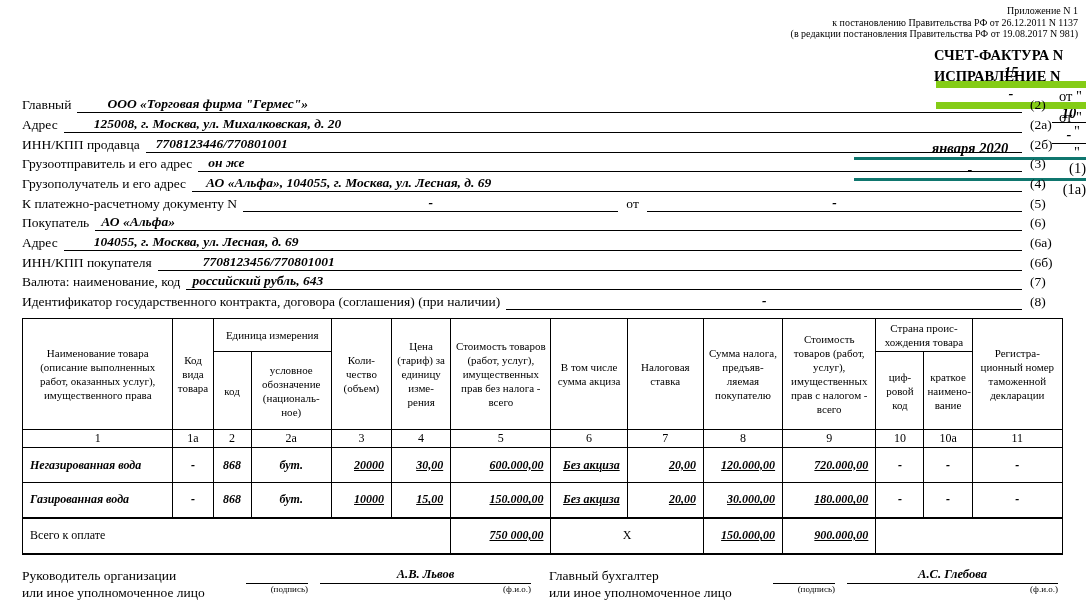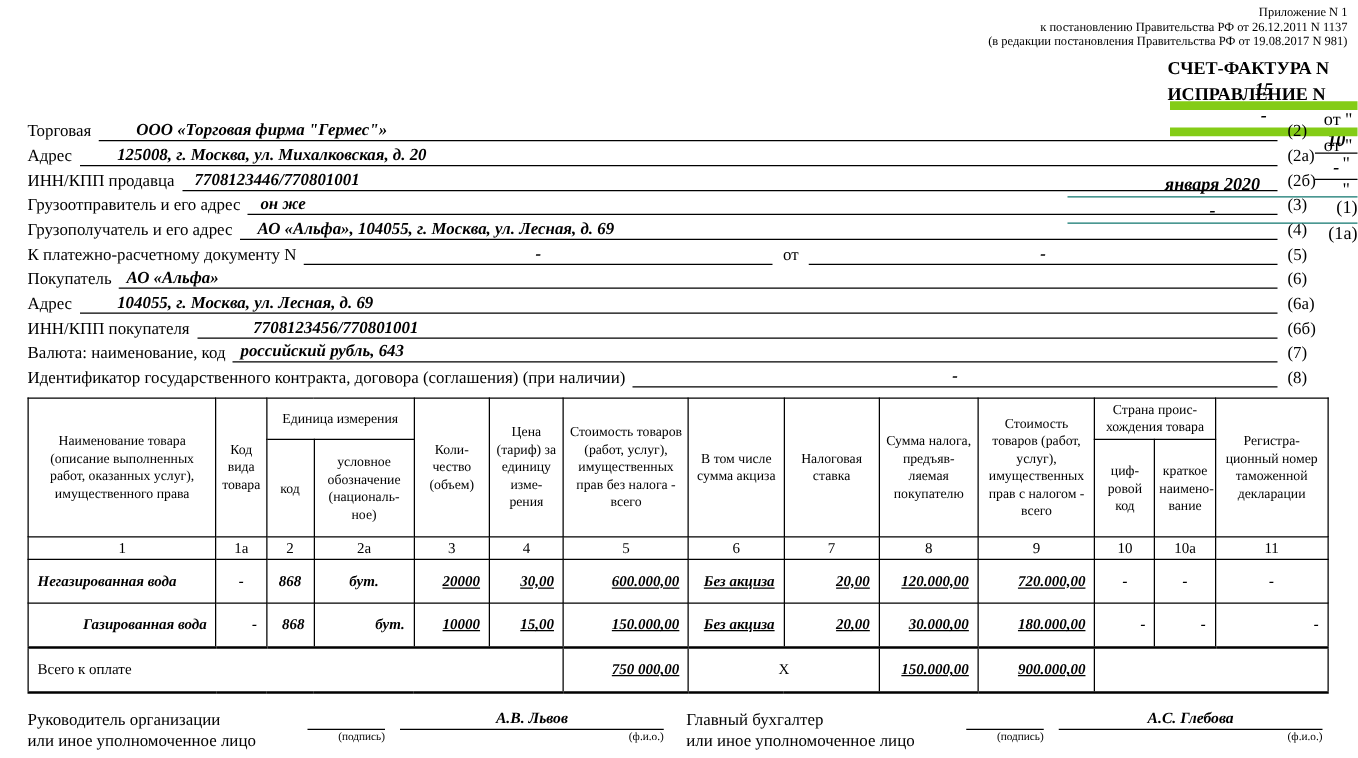--- a/index.html
+++ b/index.html
@@ -16,41 +16,41 @@
   .meta-note { text-align: right; font-size: 10px; line-height: 11.5px; padding-right: 8px; }
 
   
   .titles { margin: 7px 0 5px 232px; }
   .title-row { display: flex; align-items: flex-end; height: 21px; font-size: 14.5px; flex-direction: column; }
   .t-label { font-weight: bold; width: 152px; white-space: nowrap; }
   .t-line-num { width: 150px; border-bottom: 7px solid #84cc16; text-align: center; font-weight: bold; font-style: italic; white-space: nowrap; }
   .t-ot { padding: 0 4px 0 10px; white-space: pre; }
   .t-line-day { width: 34px; border-bottom: 1px solid #000; text-align: center; font-weight: bold; font-style: italic; }
   .t-quote { padding: 0 6px 0 3px; }
-  .t-line-date { width: 232px; border-bottom: 1px solid #0f766e; text-align: center; font-weight: bold; font-style: italic; white-space: nowrap; }
+  .t-line-date { width: 232px; border-bottom: 3px solid #0f766e; text-align: center; font-weight: bold; font-style: italic; white-space: nowrap; }
   .t-ref { padding-left: 10px; }
 
   
   .fields { margin: 3px 24px 0 22px; }
   .field { display: flex; align-items: flex-end; height: 19.7px; font-size: 13.5px; }
   .f-label { white-space: nowrap; padding-right: 6px; padding-left: 35px; }
   .f-line { flex: 1; border-bottom: 1px solid #000; font-weight: bold; font-style: italic; padding-left: 30px; white-space: nowrap; overflow: hidden; }
   .f-line.center { text-align: center; padding-left: 0; }
   .f-ot { padding: 0 8px; white-space: nowrap; }
   .f-ref { width: 40px; flex: none; text-align: left; padding-left: 8px; white-space: nowrap; }
 
   
   table.invoice { border-collapse: collapse; table-layout: fixed; width: 1041px; margin: 8px 0 0 22px; }
   table.invoice th, table.invoice td { border: 1px solid #000; }
   table.invoice th { font-weight: normal; font-size: 11px; line-height: 1.28; text-align: center; vertical-align: middle; padding: 2px 3px; }
   tr.h1 { height: 28px; }
   tr.h2 { height: 78px; }
   tr.num-row td { height: 18px; font-size: 12px; text-align: center; }
   tr.data-row td { height: 35px; vertical-align: middle; font-size: 12px; font-weight: bold; font-style: italic; padding: 2px 7px; }
-  tr.data-row-last td { border-bottom: 2px solid #000; text-align: right; }
+  tr.data-row-last td { border-bottom: 2px solid #000; }
   tr.total-row td { height: 36px; font-size: 12px; padding: 0 7px; border-top: 2px solid #000; border-bottom: 2px solid #000; vertical-align: middle; margin-top: 16px; }
   tr.total-row td.num { font-weight: bold; font-style: italic; }
   td.al { text-align: left; }  td.ac { text-align: center; }  td.ar { text-align: right; text-decoration: underline; }
   td.ghost { border: none; }
 
   
   .footer { display: flex; margin: 12px 22px 0 22px; font-size: 13.5px; }
   .sig-half { flex: 1; display: flex; }
   .sig-labels { width: 224px; line-height: 17.5px; white-space: nowrap; }
   .sig-slot { }
@@ -87,21 +87,21 @@
       <span class="t-ot">от "</span>
       <span class="t-line-day">-</span>
       <span class="t-quote">"</span>
       <span class="t-line-date">-</span>
       <span class="t-ref">(1а)</span>
     </div>
   </div>
 
   <div class="fields">
     <div class="field">
-      <span class="f-label" style="padding-left:0">Торговая</span>
+      <span class="f-label" style="padding-left:0">Главный</span>
       <span class="f-line">ООО «Торговая фирма "Гермес"»</span>
       <span class="f-ref">(2)</span>
     </div>
     <div class="field">
       <span class="f-label" style="padding-left:0">Адрес</span>
       <span class="f-line">125008, г. Москва, ул. Михалковская, д. 20</span>
       <span class="f-ref">(2а)</span>
     </div>
     <div class="field">
       <span class="f-label" style="padding-left:0">ИНН/КПП продавца</span>

